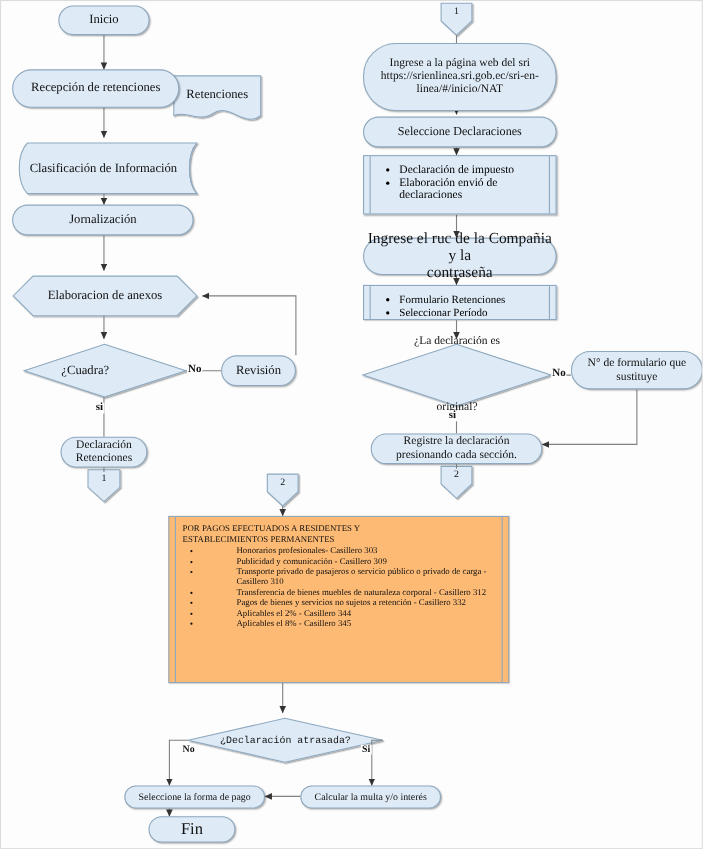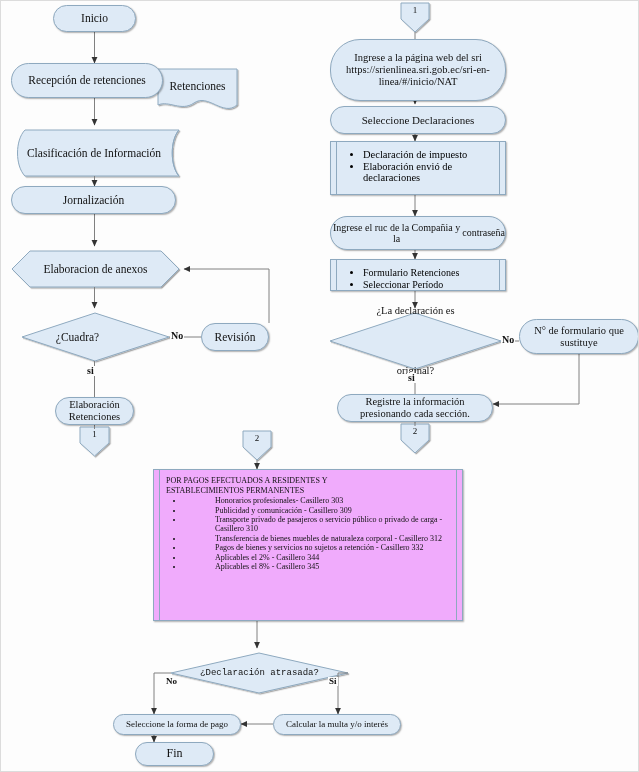--- a/index.html
+++ b/index.html
@@ -26,21 +26,21 @@
   .predef::before,.predef::after{content:"";position:absolute;top:0;bottom:0;width:0;
           border-left:1px solid #8ea9bf;}
   .predef::before{left:5px;} .predef::after{right:5px;}
   .predef ul{margin:4px;padding:0 10px 0 24px;list-style:disc;text-align:left;}
   .predef ul li{margin:0 0 1px 0;}
   .label-txt{display:block;}
   
   .edge-label{position:absolute;color:#111;background:#fdfdfd;padding:0 1px;line-height:1;font-weight:bold;}
   .conn-num{position:absolute;display:flex;align-items:flex-start;justify-content:center;
             color:#111;}
-  .bigbox{background:#f0abfc;border:1px solid #8ea9bf;box-shadow:1px 1px 1.5px rgba(0,0,0,.30);
+  .bigbox{background:#fdba74;border:1px solid #8ea9bf;box-shadow:1px 1px 1.5px rgba(0,0,0,.30);
           position:absolute;box-sizing:border-box;text-align:left;color:#111;}
   .bigbox::before,.bigbox::after{content:"";position:absolute;top:0;bottom:0;width:0;
           border-left:1px solid #8ea9bf;}
   .bigbox::before{left:5px;} .bigbox::after{right:5px;}
   .bigbox .inner{padding:6px 12px 4px 12px;}
   .bigbox .hdr{margin:0 0 1px 0;}
   .bigbox ul{margin:0;padding:0 0 0 18px;list-style:disc;}
   .bigbox ul li{margin:0 0 0.5px 0;padding-left:31px;}
   .shape-txt{position:absolute;display:flex;align-items:center;justify-content:center;
              text-align:center;color:#111;line-height:1.12;pointer-events:none;}
@@ -153,21 +153,21 @@
   </div>
   <div class="edge-label" style="left:85px;top:365px;font-size:10px;">
     <span>si</span>
   </div>
 
   <div class="node proc" style="left:200px;top:322px;width:68px;height:28px;font-size:11.5px;">
     <span>Revisión</span>
   </div>
 
   <div class="node proc" style="left:54px;top:396px;width:79px;height:28px;font-size:10.5px;flex-direction:column;">
-    <span class="label-txt">Elaboración</span>
+    <span class="label-txt">Declaración</span>
     <span class="label-txt">Retenciones</span>
   </div>
 
   <div class="conn-num" style="left:79px;top:428px;width:29px;height:16px;font-size:9px;">
     <span>1</span>
   </div>
 
   <div class="conn-num" style="left:400px;top:4px;width:28px;height:16px;font-size:9px;">
     <span>1</span>
   </div>
@@ -182,21 +182,21 @@
     <span>Seleccione Declaraciones</span>
   </div>
 
   <div class="predef" style="left:329px;top:140px;width:176px;height:54px;font-size:10.5px;">
     <ul>
       <li>Declaración de impuesto</li>
       <li>Elaboración  envió de declaraciones</li>
     </ul>
   </div>
 
-  <div class="node proc" style="left:329px;top:215px;width:176px;height:34px;font-size:10px;">
+  <div class="node proc" style="left:329px;top:215px;width:176px;height:34px;font-size:14px;flex-direction:column;">
     <span class="label-txt">Ingrese el ruc de la Compañia y la</span>
     <span class="label-txt">contraseña</span>
   </div>
 
   <div class="predef" style="left:329px;top:258px;width:176px;height:32px;font-size:10px;">
     <ul>
       <li>Formulario Retenciones</li>
       <li>Seleccionar Período</li>
     </ul>
   </div>
@@ -212,21 +212,21 @@
   <div class="edge-label" style="left:406px;top:372px;font-size:10px;">
     <span>si</span>
   </div>
 
   <div class="node proc" style="left:518px;top:318px;width:120px;height:35px;font-size:10.5px;flex-direction:column;">
     <span class="label-txt">N° de formulario que</span>
     <span class="label-txt">sustituye</span>
   </div>
 
   <div class="node proc" style="left:336px;top:393px;width:156px;height:28px;font-size:10.5px;flex-direction:column;">
-    <span class="label-txt">Registre la información</span>
+    <span class="label-txt">Registre la declaración</span>
     <span class="label-txt">presionando cada sección.</span>
   </div>
 
   <div class="conn-num" style="left:400px;top:425px;width:28px;height:16px;font-size:9px;">
     <span>2</span>
   </div>
 
   <div class="conn-num" style="left:242px;top:432px;width:28px;height:16px;font-size:9px;">
     <span>2</span>
   </div>
@@ -259,17 +259,17 @@
   </div>
 
   <div class="node proc" style="left:272px;top:713px;width:128px;height:21px;font-size:9px;">
     <span>Calcular la multa y/o interés</span>
   </div>
 
   <div class="node proc" style="left:112px;top:713px;width:128px;height:21px;font-size:9px;">
     <span>Seleccione la forma de pago</span>
   </div>
 
-  <div class="node term" style="left:134px;top:741px;width:79px;height:24px;font-size:12px;">
+  <div class="node term" style="left:134px;top:741px;width:79px;height:24px;font-size:15px;">
     <span>Fin</span>
   </div>
 
 </div>
 
 </body></html>

